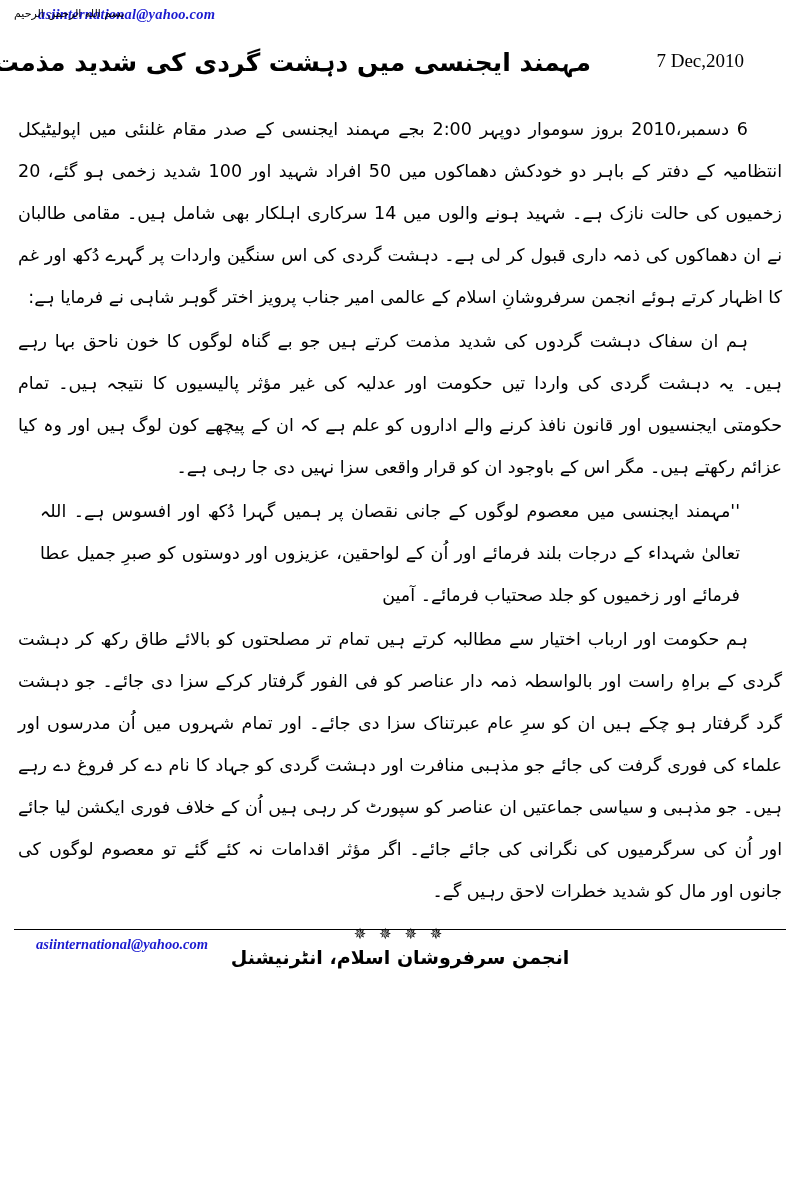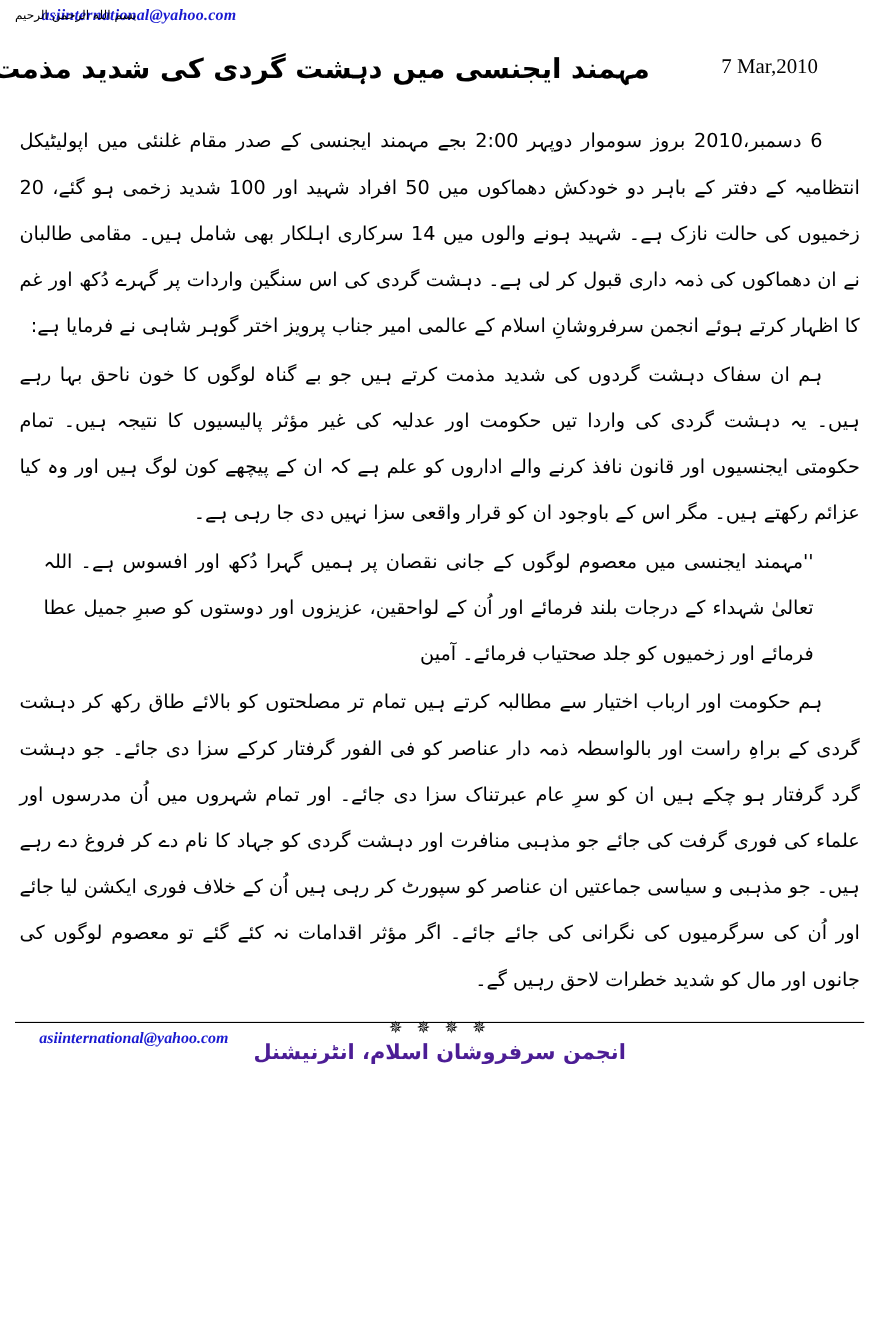--- a/index.html
+++ b/index.html
@@ -144,21 +144,21 @@
     color: #000;
   }
   .org-name {
     margin-top: 2px;
     text-align: center;
     direction: rtl;
     font-family: "DejaVu Sans", "Liberation Sans", sans-serif;
     font-size: 19px;
     font-weight: 700;
     line-height: 26px;
-    color: #4c1d95;
+    color: #000000;
   }
 
   
   .footer {
     position: absolute;
     left: 14px;
     right: 14px;
     bottom: 22px;
     border-top: 1.6px solid #000;
     padding-top: 4px;
@@ -199,21 +199,21 @@
 <body>
 
 <div class="page">
 
   <div class="header-row">
     <div class="email-top">asiinternational@yahoo.com</div>
     <div class="bismillah">بسم الله الرحمن الرحیم</div>
   </div>
 
   <div class="title-band">
-    <div class="doc-date">7 Mar,2010</div>
+    <div class="doc-date">7 Dec,2010</div>
     <div class="doc-title">مہمند ایجنسی میں دہشت گردی کی شدید مذمت</div>
   </div>
 
   <div class="body-area">
 
     <p class="para indent">6 دسمبر،2010 بروز سوموار دوپہر 2:00 بجے مہمند ایجنسی کے صدر مقام غلنئی میں اپولیٹیکل انتظامیہ کے دفتر کے باہر دو خودکش دھماکوں میں 50 افراد شہید اور 100 شدید زخمی ہو گئے، 20 زخمیوں کی حالت نازک ہے۔ شہید ہونے والوں میں 14 سرکاری اہلکار بھی شامل ہیں۔ مقامی طالبان نے ان دھماکوں کی ذمہ داری قبول کر لی ہے۔ دہشت گردی کی اس سنگین واردات پر گہرے دُکھ اور غم کا اظہار کرتے ہوئے انجمن سرفروشانِ اسلام کے عالمی امیر جناب پرویز اختر گوہر شاہی نے فرمایا ہے:</p>
 
     <p class="para indent">ہم ان سفاک دہشت گردوں کی شدید مذمت کرتے ہیں جو بے گناہ لوگوں کا خون ناحق بہا رہے ہیں۔ یہ دہشت گردی کی واردا تیں حکومت اور عدلیہ کی غیر مؤثر پالیسیوں کا نتیجہ ہیں۔ تمام حکومتی ایجنسیوں اور قانون نافذ کرنے والے اداروں کو علم ہے کہ ان کے پیچھے کون لوگ ہیں اور وہ کیا عزائم رکھتے ہیں۔ مگر اس کے باوجود ان کو قرار واقعی سزا نہیں دی جا رہی ہے۔</p>
 
     <p class="para quote">''مہمند ایجنسی میں معصوم لوگوں کے جانی نقصان پر ہمیں گہرا دُکھ اور افسوس ہے۔ اللہ تعالیٰ شہداء کے درجات بلند فرمائے اور اُن کے لواحقین، عزیزوں اور دوستوں کو صبرِ جمیل عطا فرمائے اور زخمیوں کو جلد صحتیاب فرمائے۔ آمین</p>

